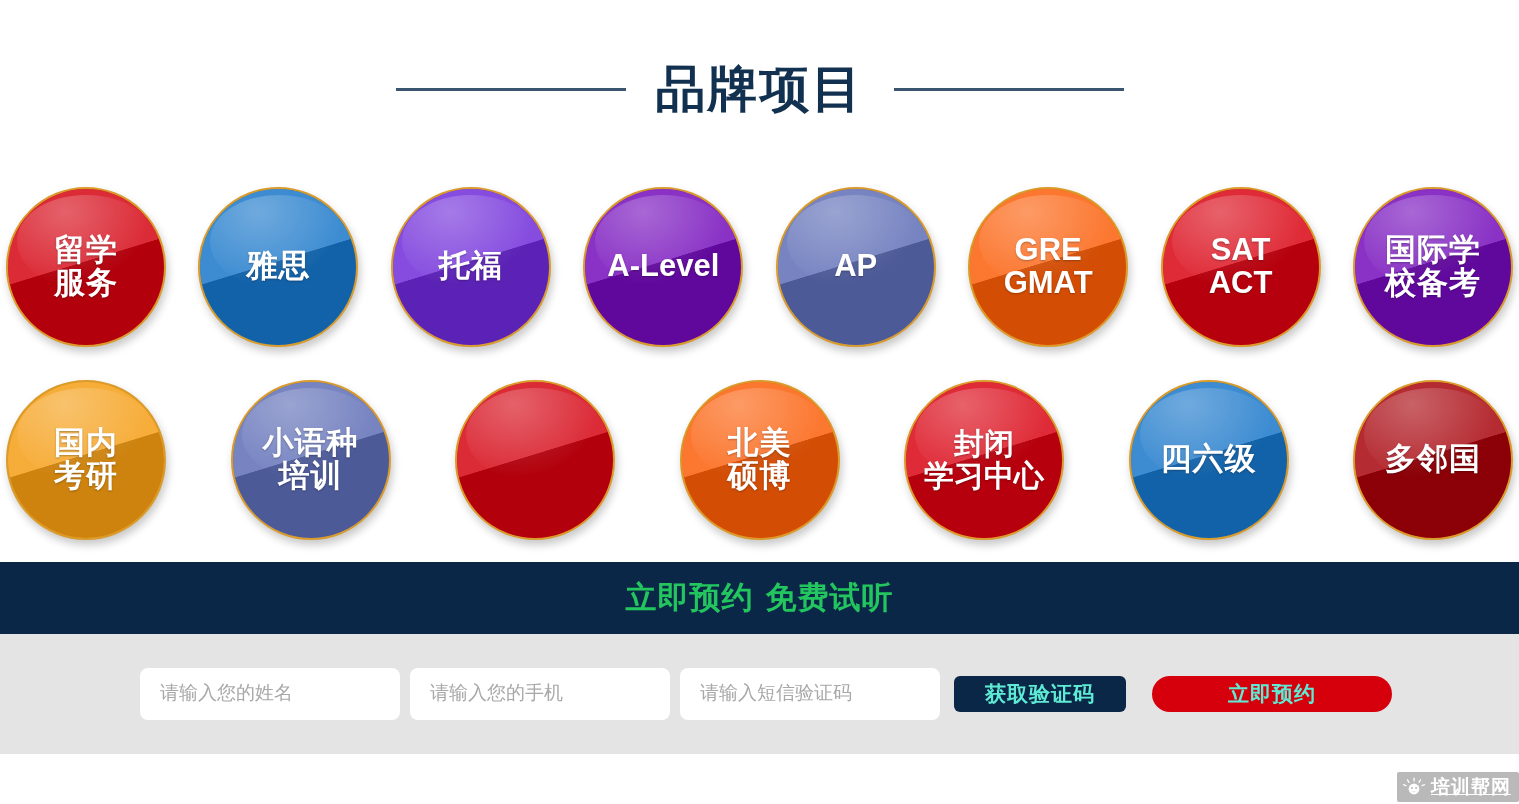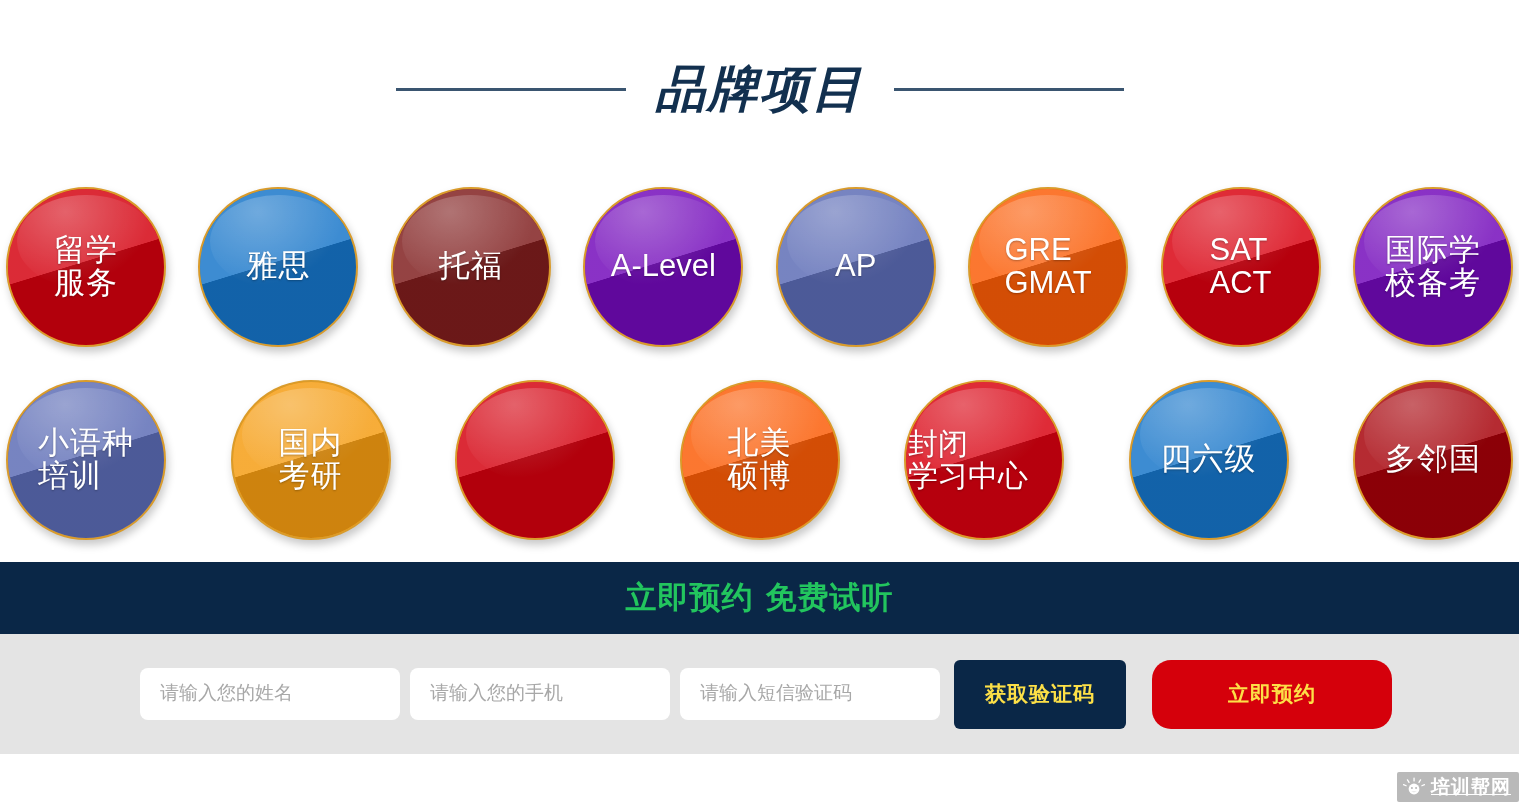--- a/index.html
+++ b/index.html
@@ -34,21 +34,20 @@
     flex: none;
   }
   .page-title {
     font-size: 50px;
     font-weight: 700;
     color: #12304f;
     letter-spacing: 2px;
     line-height: 1;
     white-space: nowrap;
     font-family: "DejaVu Sans", "Liberation Sans", sans-serif;
-    font-style: italic;
   }
 
   
   .grid {
     padding: 0 6px;
     box-sizing: border-box;
   }
   .grid-row {
     display: flex;
     justify-content: space-between;
@@ -94,23 +93,23 @@
     top: 4%;
     width: 88%;
     height: 60%;
     border-radius: 50%;
     background: radial-gradient(ellipse at 35% 18%, rgba(255,255,255,0.26), rgba(255,255,255,0) 68%);
   }
   .circle .c-label {
     position: relative;
     z-index: 3;
     color: #ffffff;
-    text-align: left;
+    text-align: center;
     line-height: 1.04;
-    font-weight: 400;
+    font-weight: 700;
     text-shadow: 0 1px 2px rgba(0,0,0,0.28);
     white-space: pre-line;
     padding: 0 2px;
   }
   .c-label.cn   { font-size: 31px; letter-spacing: 1px; }
   .c-label.cn6  { font-size: 30px; letter-spacing: 0px; width: 178px; }
   .c-label.latin{ font-size: 31px; letter-spacing: 0px; }
 
   
   .cta-banner {
@@ -147,24 +146,24 @@
     border-radius: 8px;
     font-size: 19px;
     color: #3f3f3f;
     padding: 0 20px;
     box-sizing: border-box;
     font-family: Liberation Mono, monospace;
     outline: none;
   }
   .field::placeholder { color: #a8a8a8; }
   .btn {
-    height: 69px;
+    height: 36px;
     border: none;
     border-radius: 6px;
-    color: #fde047;
+    color: #5eead4;
     font-size: 21px;
     font-weight: 700;
     letter-spacing: 1px;
     cursor: pointer;
     font-family: "DejaVu Sans", "Liberation Sans", sans-serif;
     padding: 0 22px;
   }
   .btn-code  { background: #0a2747; width: 172px; margin-left: 4px; }
   .btn-submit{ background: #d5000b; width: 240px; margin-left: 16px; border-radius: 19px; }
 
@@ -204,21 +203,21 @@
   <div class="grid-row" id="row1">
       <div class="circle" style="background: rgb(212, 0, 14);">
         <div class="disc"></div>
         <div class="c-label cn">留学
 服务</div>
       </div>
       <div class="circle" style="background: rgb(22, 117, 201);">
         <div class="disc"></div>
         <div class="c-label cn">雅思</div>
       </div>
-      <div class="circle" style="background: #7f1d1d;">
+      <div class="circle" style="background: #6d28d9;">
         <div class="disc"></div>
         <div class="c-label cn">托福</div>
       </div>
       <div class="circle" style="background: rgb(114, 9, 186);">
         <div class="disc"></div>
         <div class="c-label latin">A-Level</div>
       </div>
       <div class="circle" style="background: rgb(91, 107, 181);">
         <div class="disc"></div>
         <div class="c-label latin">AP</div>
@@ -233,29 +232,29 @@
         <div class="c-label latin">SAT
 ACT</div>
       </div>
       <div class="circle" style="background: rgb(114, 9, 186);">
         <div class="disc"></div>
         <div class="c-label cn">国际学
 校备考</div>
       </div>
     </div>
   <div class="grid-row" id="row2">
+      <div class="circle" style="background: rgb(245, 156, 17);">
+        <div class="disc"></div>
+        <div class="c-label cn">国内
+考研</div>
+      </div>
       <div class="circle" style="background: rgb(91, 107, 181);">
         <div class="disc"></div>
         <div class="c-label cn">小语种
 培训</div>
-      </div>
-      <div class="circle" style="background: rgb(245, 156, 17);">
-        <div class="disc"></div>
-        <div class="c-label cn">国内
-考研</div>
       </div>
       <div class="circle" style="background: rgb(212, 0, 14);">
         <div class="disc"></div>
       </div>
       <div class="circle" style="background: rgb(251, 92, 6);">
         <div class="disc"></div>
         <div class="c-label cn">北美
 硕博</div>
       </div>
       <div class="circle" style="background: rgb(217, 0, 15);">

